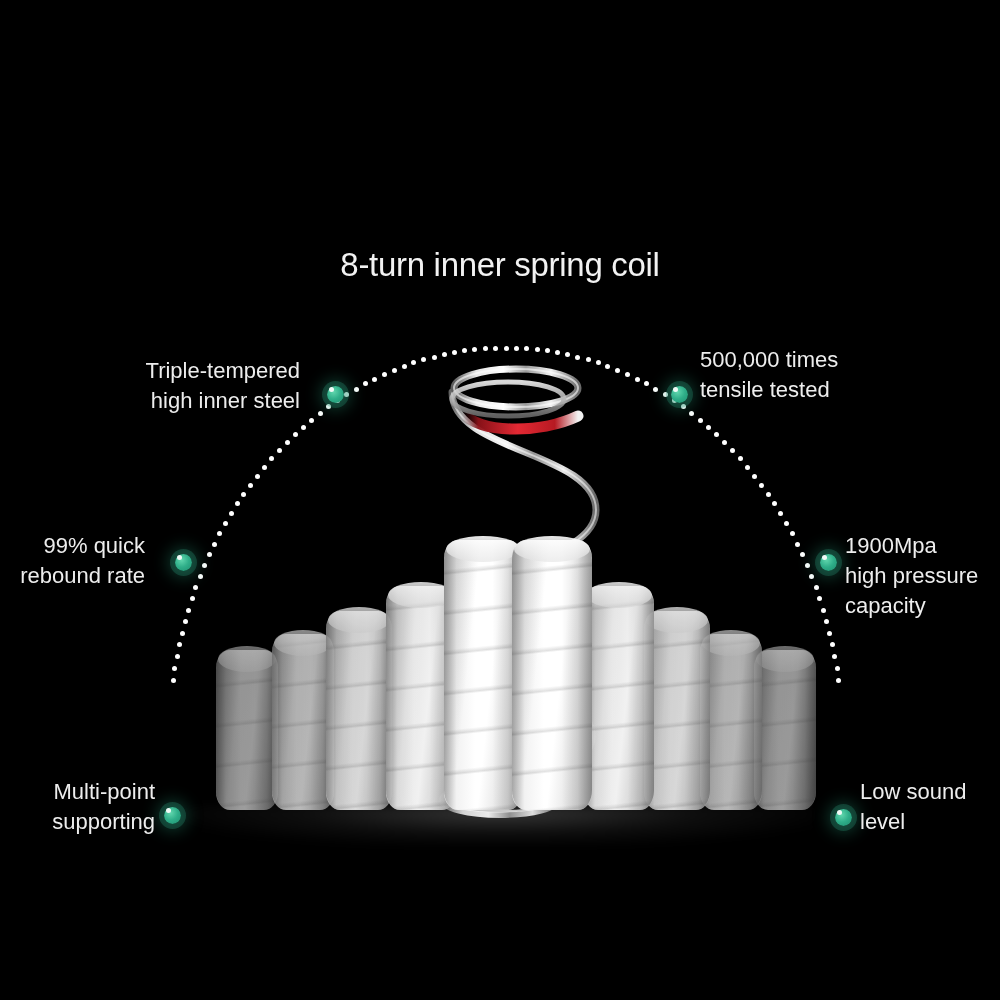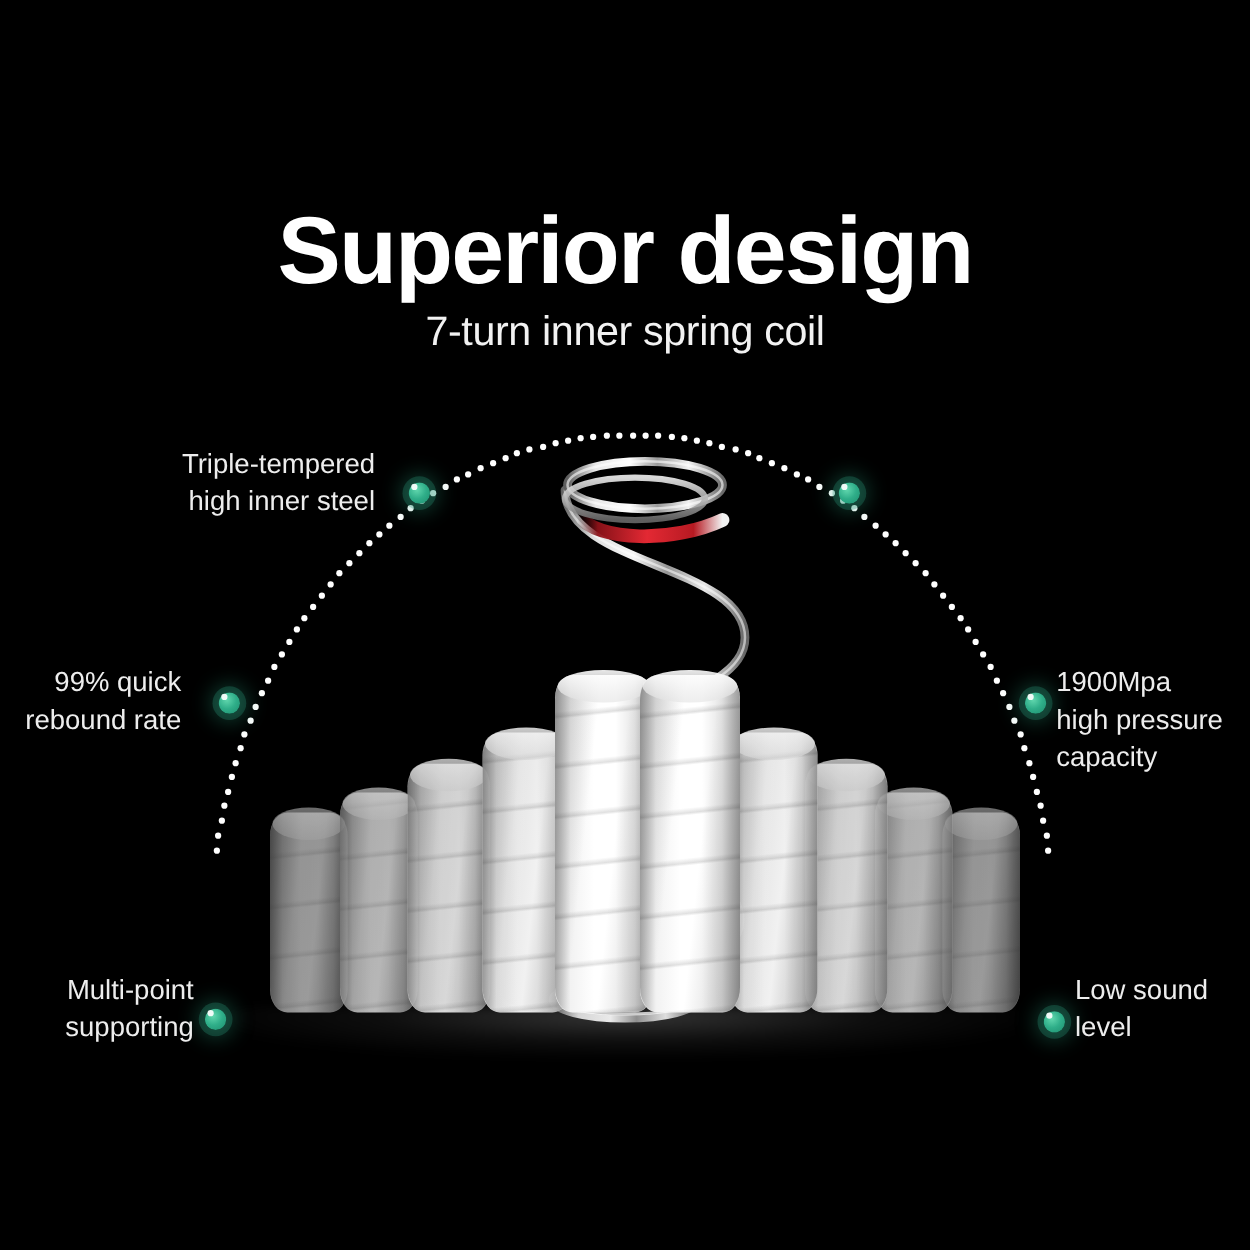--- a/index.html
+++ b/index.html
@@ -391,28 +391,31 @@
       <div class="arc-dot" style="left: 837.074px; top: 668.436px;"></div>
       <div class="arc-dot" style="left: 838.851px; top: 680.365px;"></div>
       <div class="node" style="left: 335px; top: 394px;"></div>
       <div class="node" style="left: 679px; top: 394px;"></div>
       <div class="node" style="left: 183px; top: 562px;"></div>
       <div class="node" style="left: 828px; top: 562px;"></div>
       <div class="node" style="left: 172px; top: 815px;"></div>
       <div class="node" style="left: 843px; top: 817px;"></div>
     </div>
 
-  <div id="title">Superior design</div>
-  <div id="subtitle">7-turn inner spring coil</div>
+  <div id="subtitle">8-turn inner spring coil</div>
 
   <div class="callout" id="lbl-steel">
     <span class="ln">Triple-tempered</span>
     <span class="ln">high inner steel</span>
   </div>
 
+  <div class="callout" id="lbl-tensile">
+    <span class="ln">500,000 times</span>
+    <span class="ln">tensile tested</span>
+  </div>
 
   <div class="callout" id="lbl-rebound">
     <span class="ln">99% quick</span>
     <span class="ln">rebound rate</span>
   </div>
 
   <div class="callout align-center" id="lbl-pressure">
     <span class="ln">1900Mpa</span>
     <span class="ln">high pressure</span>
     <span class="ln">capacity</span>

